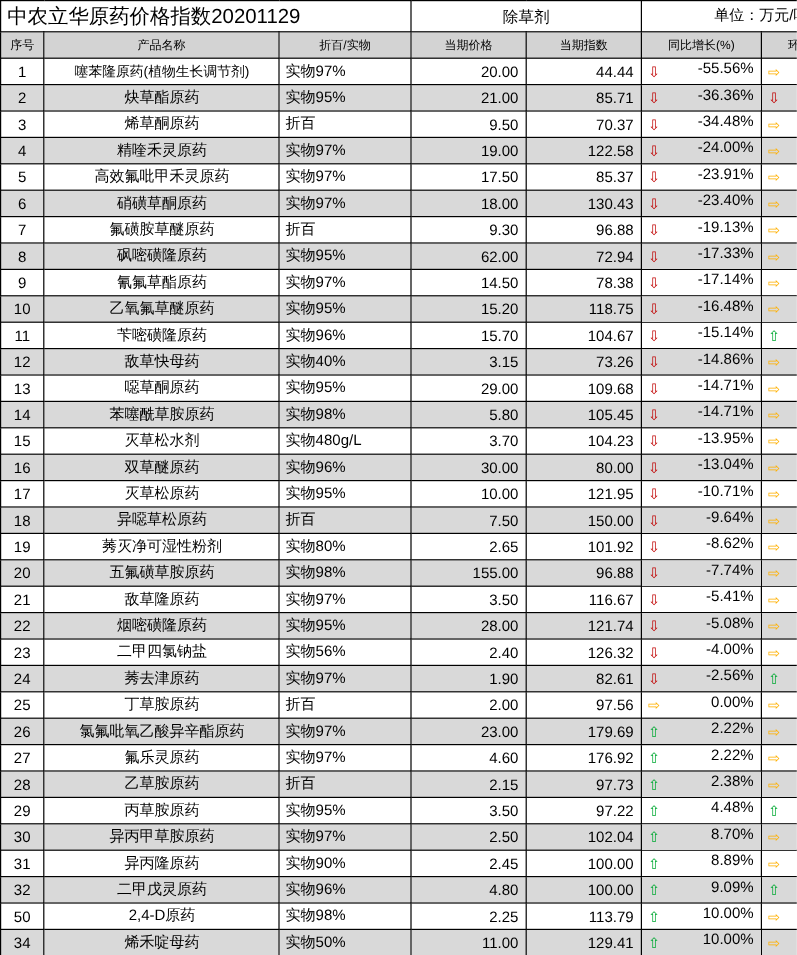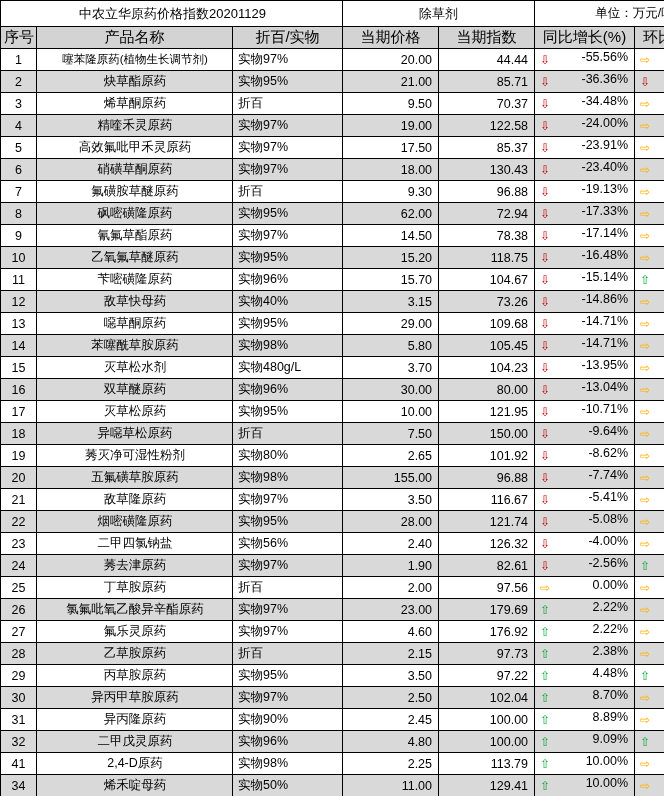--- a/index.html
+++ b/index.html
@@ -29,38 +29,38 @@
     font-size: 12.5px;
     padding: 0 3px;
     height: 22px;
     box-sizing: border-box;
     white-space: nowrap;
     overflow: hidden;
     font-weight: normal;
   }
   
   .title-cell {
-    text-align: center;
-    font-size: 13px;
+    text-align: left;
+    font-size: 17px;
     padding-left: 5px;
     height: 26px;
   }
   .cat-cell {
     text-align: center;
     font-size: 13px;
   }
   .unit-cell {
     text-align: center;
     font-size: 12.5px;
   }
   
   thead td {
     background: #d3d3d3;
     text-align: center;
-    font-size: 15px;
+    font-size: 10px;
     height: 22px;
   }
   
   col.c-idx { width: 36px; }
   col.c-name { width: 196px; }
   col.c-spec { width: 110px; }
   col.c-price { width: 96px; }
   col.c-index { width: 96px; }
   col.c-yoy { width: 100px; }
   col.c-mom { width: 100px; }
@@ -463,21 +463,21 @@
           <td class="name shade">二甲戊灵原药</td>
           <td class="spec shade">实物96%</td>
           <td class="num shade">4.80</td>
           <td class="num shade">100.00</td>
           <td class="pct shade"><span class="arrow up">⇧</span><span>9.09%</span></td>
           <td class="pct shade">
             <span class="arrow up">⇧</span>
           </td>
         </tr>
         <tr>
-          <td class="idx">41</td>
+          <td class="idx">50</td>
           <td class="name">2,4-D原药</td>
           <td class="spec">实物98%</td>
           <td class="num">2.25</td>
           <td class="num">113.79</td>
           <td class="pct"><span class="arrow up">⇧</span><span>10.00%</span></td>
           <td class="pct">
             <span class="arrow flat">⇨</span>
           </td>
         </tr>
         <tr>

